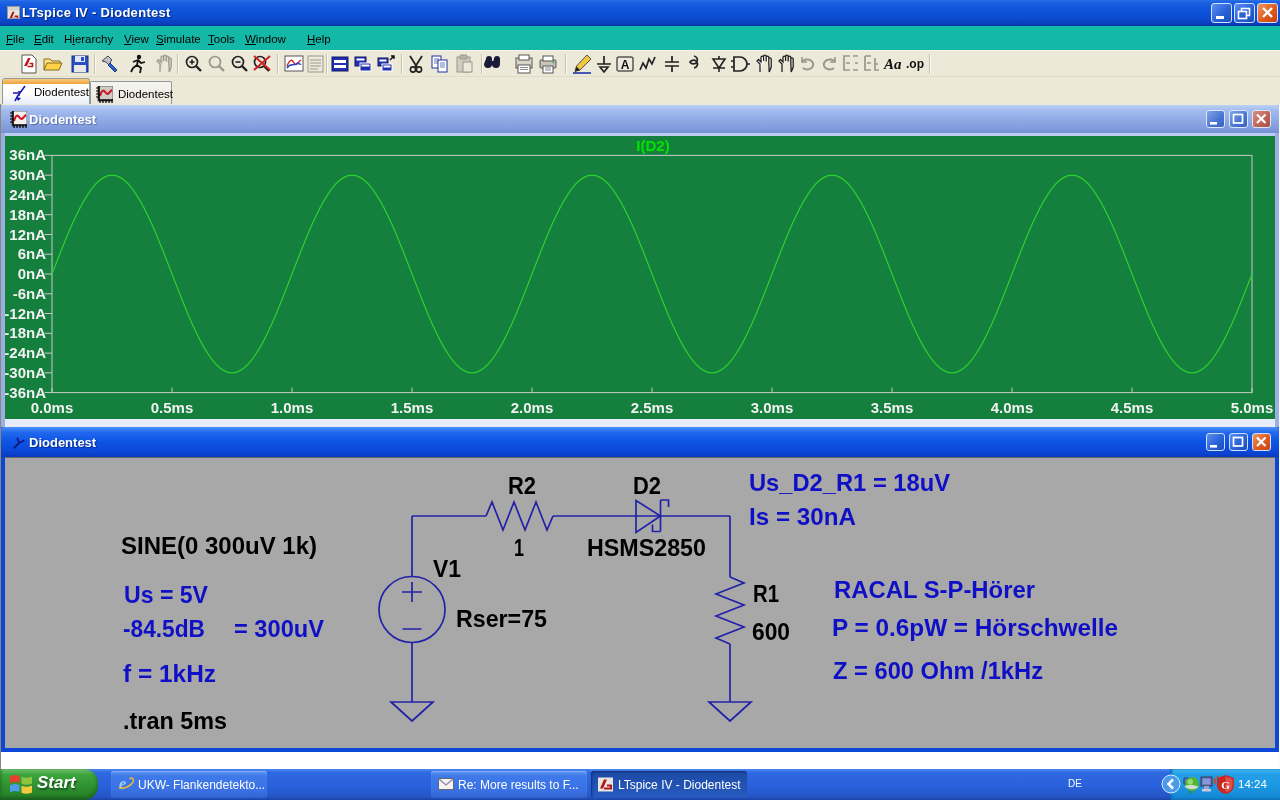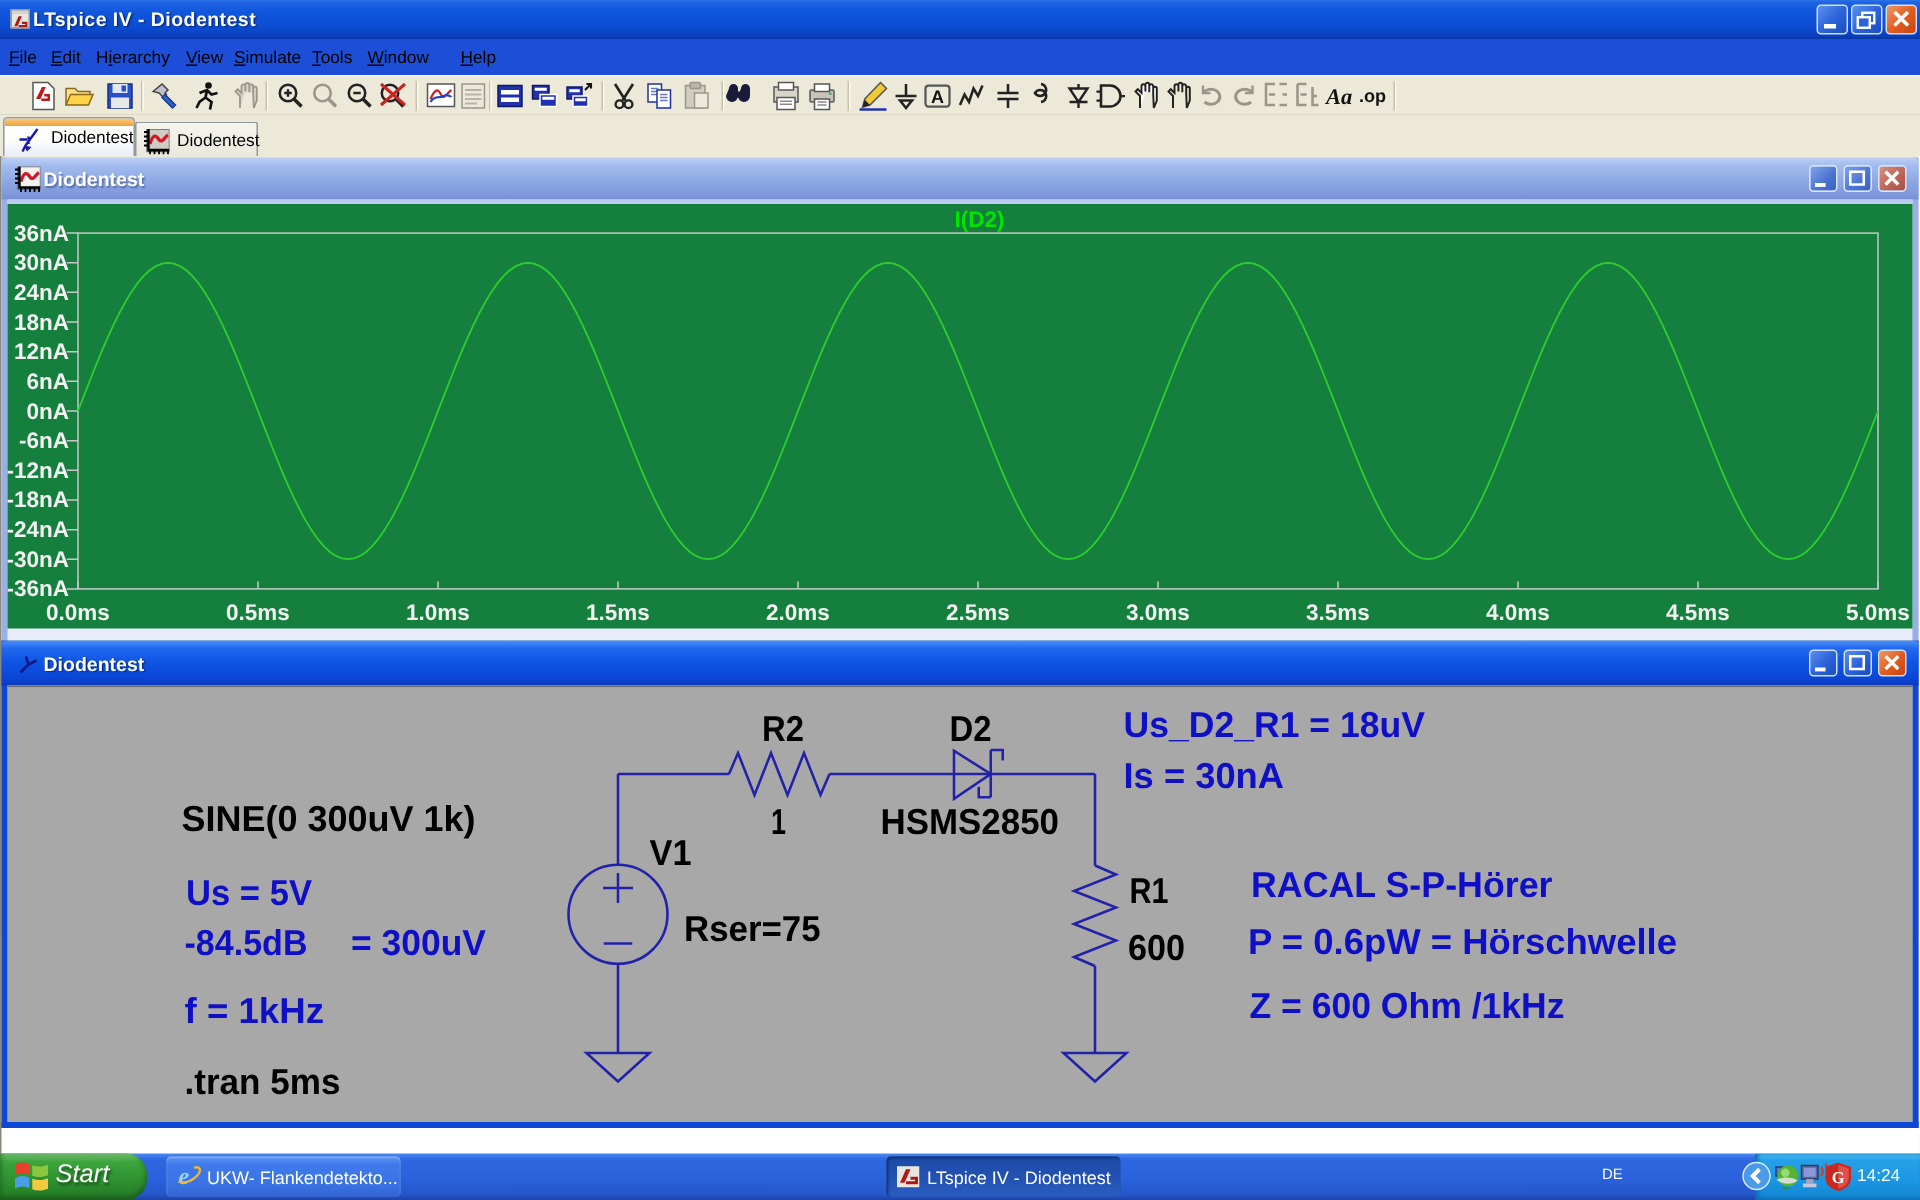--- a/index.html
+++ b/index.html
@@ -6,21 +6,21 @@
 #scr{position:relative;width:1280px;height:624px;background:#ECE9D8}
 .abs{position:absolute}
 
 #mtitle{left:0;top:0;width:1280px;height:26px;background:linear-gradient(to bottom,#2874e8 0%,#1f63e3 6%,#1057dd 30%,#0b4cd2 70%,#0a3fbc 92%,#0936a4 100%)}
 #mtitle .txt{position:absolute;left:22px;top:5px;color:#fff;font-size:13px;font-weight:bold;text-shadow:1px 1px 1px #09277a;letter-spacing:0.3px}
 #micon{position:absolute;left:7px;top:6px;width:13px;height:13px;background:#d8d4cc;border:1px solid #9a9a9a;overflow:hidden}
 .capbtn{position:absolute;top:3px;width:21px;height:20px;border:1px solid #cfe0fa;border-radius:3px;font-weight:bold}
 .bblue{background:linear-gradient(135deg,#5a90f0 0%,#2a62d8 55%,#1a4cc0 100%)}
 .bred{background:linear-gradient(135deg,#ef9862 0%,#e05a1e 55%,#c84311 100%)}
 
-#menubar{left:0;top:26px;width:1280px;height:24px;background:#1d4ed8;font-size:11.5px;color:#000}
+#menubar{left:0;top:26px;width:1280px;height:24px;background:#14b8a6;font-size:11.5px;color:#000}
 #menubar span{position:absolute;top:7px}
 #menubar u{text-decoration:underline}
 
 #toolbar{left:0;top:50px;width:1280px;height:27px;background:#ECE9D8;border-top:1px solid #f8f6ee;border-bottom:1px solid #e0dcc8}
 
 #tabbar{left:0;top:77px;width:1280px;height:27px;background:#ECE9D8}
 #tab1{position:absolute;left:2px;top:1px;width:88px;height:26px;background:linear-gradient(#ffffff 0%,#fdfdfb 60%,#e8eef8 100%);border:1px solid #919b9c;border-bottom:none;border-radius:3px 3px 0 0;overflow:hidden}
 #tab2{position:absolute;left:90px;top:4px;width:82px;height:23px;background:linear-gradient(#f6f4ef,#eae8dc);border:1px solid #919b9c;border-bottom:none;border-radius:2px 2px 0 0}
 .tabtxt{position:absolute;font-size:11.5px;color:#000}
 
@@ -30,21 +30,21 @@
 .wbtn{position:absolute;top:5px;width:19px;height:18px;border:1px solid #dbe6f7;border-radius:3px}
 .wblue{background:linear-gradient(135deg,#7fa3e8 0%,#4a74d2 60%,#3a62c0 100%)}
 .wred{background:linear-gradient(135deg,#d89080 0%,#bd6255 60%,#a84f44 100%)}
 
 #swin{left:1px;top:427px;width:1278px;height:325px;background:#a8a8a8;border-left:4px solid #0d47d8;border-right:4px solid #0d47d8;border-bottom:4px solid #0d47d8}
 #stitle{position:absolute;left:-4px;top:0;width:1278px;height:30px;background:linear-gradient(to bottom,#4a90f8 0%,#2268ee 18%,#0f56e5 45%,#0b4ada 75%,#0a40cc 92%,#0a38b8 100%);border-radius:3px 3px 0 0}
 #stitle .txt{position:absolute;left:28px;top:8px;color:#fff;font-size:13px;font-weight:bold;text-shadow:1px 1px 1px #0a2a88}
 
 #taskbar{left:0;top:769px;width:1280px;height:31px;background:linear-gradient(to bottom,#4b89f3 0%,#2e68e0 12%,#2a61dc 55%,#2456c8 88%,#1c44a8 100%)}
 #startbtn{position:absolute;left:0;top:0;width:98px;height:31px;border-radius:0 14px 14px 0;background:linear-gradient(to bottom,#74c274 0%,#3ca53c 18%,#2f9231 55%,#268128 90%,#1e6c22 100%);box-shadow:inset 0 -2px 4px #1a5c1d}
-#startbtn .txt{position:absolute;left:37px;top:4px;color:#fff;font-size:17px;font-weight:normal;font-style:italic;text-shadow:1px 2px 2px #14501a}
+#startbtn .txt{position:absolute;left:37px;top:4px;color:#fff;font-size:17px;font-weight:bold;font-style:italic;text-shadow:1px 2px 2px #14501a}
 .taskbtn{position:absolute;top:2px;width:156px;height:27px;border-radius:3px;background:linear-gradient(to bottom,#5e94f2 0%,#3e79ea 20%,#3a72e4 70%,#3263cf 100%);box-shadow:inset 0 1px 1px #87b0f5;color:#fff;font-size:12px}
 .taskbtn.active{background:linear-gradient(to bottom,#1c4aa6 0%,#2353b4 60%,#2a5cc0 100%);box-shadow:inset 1px 1px 2px #12306e}
 .taskbtn .t{position:absolute;left:27px;top:7px;white-space:nowrap;overflow:hidden;max-width:127px}
 #tray{position:absolute;left:1170px;top:0;width:110px;height:31px;background:linear-gradient(to bottom,#50c0f5 0%,#25a0e8 15%,#1b96e2 60%,#1488d4 90%,#0f78c4 100%);box-shadow:inset 2px 0 3px #0d6ab0}
 </style></head>
 <body>
 <div id="scr">
 
   <div id="mtitle" class="abs">
     <div id="micon"><svg width="11" height="11" viewBox="0 0 15 14">
@@ -439,20 +439,27 @@
         </svg>
       <div class="txt">Start</div>
     </div>
     <div class="taskbtn" style="left:111px">
         <svg style="position:absolute;left:6px;top:4px" width="18" height="18" viewBox="0 0 18 18">
           <text x="2" y="14" font-family="Liberation Serif" font-style="italic" font-weight="bold" font-size="16" fill="#a0d0f8">e</text>
           <path d="M2 12.5 C5 14,9 13,12.5 10.5 C15.5 8.3,17 5.5,16 4 C15.3 3,13.8 3,12.3 3.6" fill="none" stroke="#e8b83a" stroke-width="1.6"></path>
         </svg>
         <div class="t">UKW- Flankendetekto...</div>
       </div>
+    <div class="taskbtn" style="left:431px">
+        <svg style="position:absolute;left:7px;top:7px" width="16" height="12" viewBox="0 0 16 12">
+          <rect x="0.5" y="0.5" width="15" height="11" fill="#f4f4f4" stroke="#667"></rect>
+          <path d="M1 1 L8 7 L15 1" fill="none" stroke="#889" stroke-width="1.3"></path>
+        </svg>
+        <div class="t">Re: More results to F...</div>
+      </div>
     <div class="taskbtn active" style="left:591px">
         <svg style="position:absolute;left:7px;top:6px" width="15" height="15" viewBox="0 0 15 14">
           <rect x="0" y="0" width="15" height="14" fill="#e8e6e0"></rect>
           <path d="M2 11 L6 2 L9 2 L5 11 Z" fill="#b01818"></path>
           <path d="M6 11 L13 11 L13 8 L9 8" fill="none" stroke="#b01818" stroke-width="2"></path>
         </svg>
         <div class="t">LTspice IV - Diodentest</div>
       </div>
     <div style="position:absolute;left:1068px;top:9px;color:#fff;font-size:10px">DE</div>
     <div id="tray">

